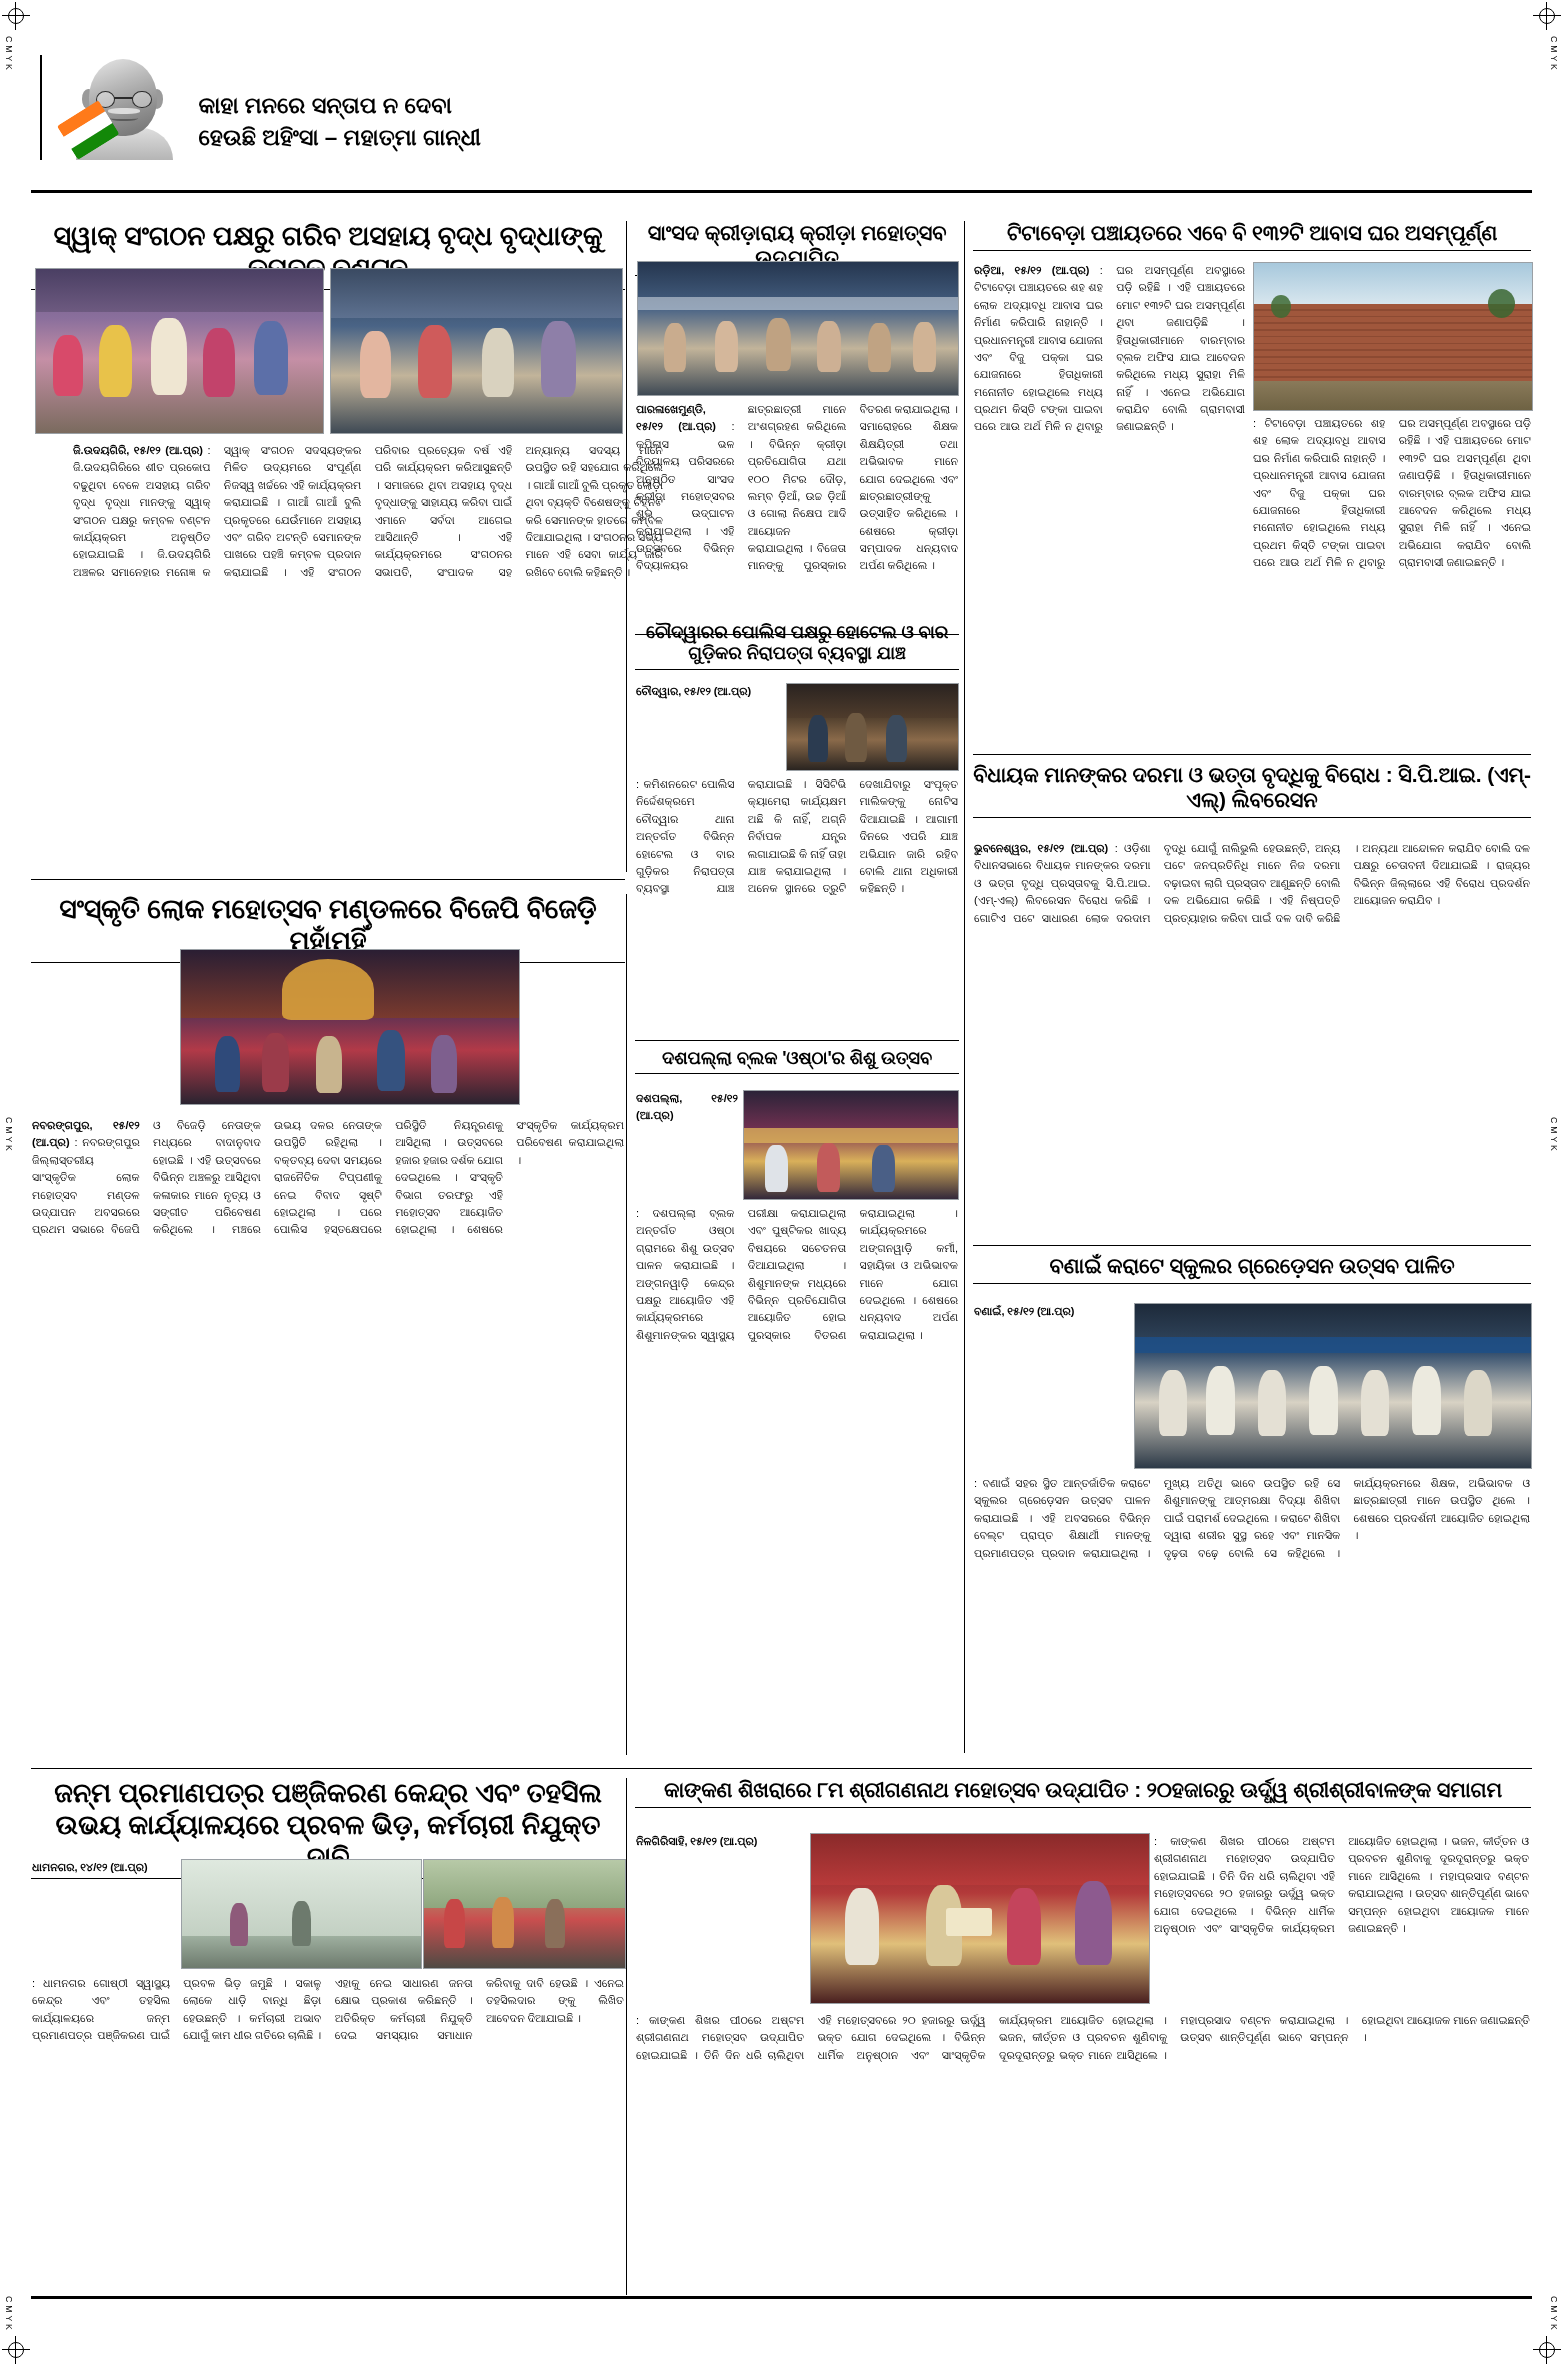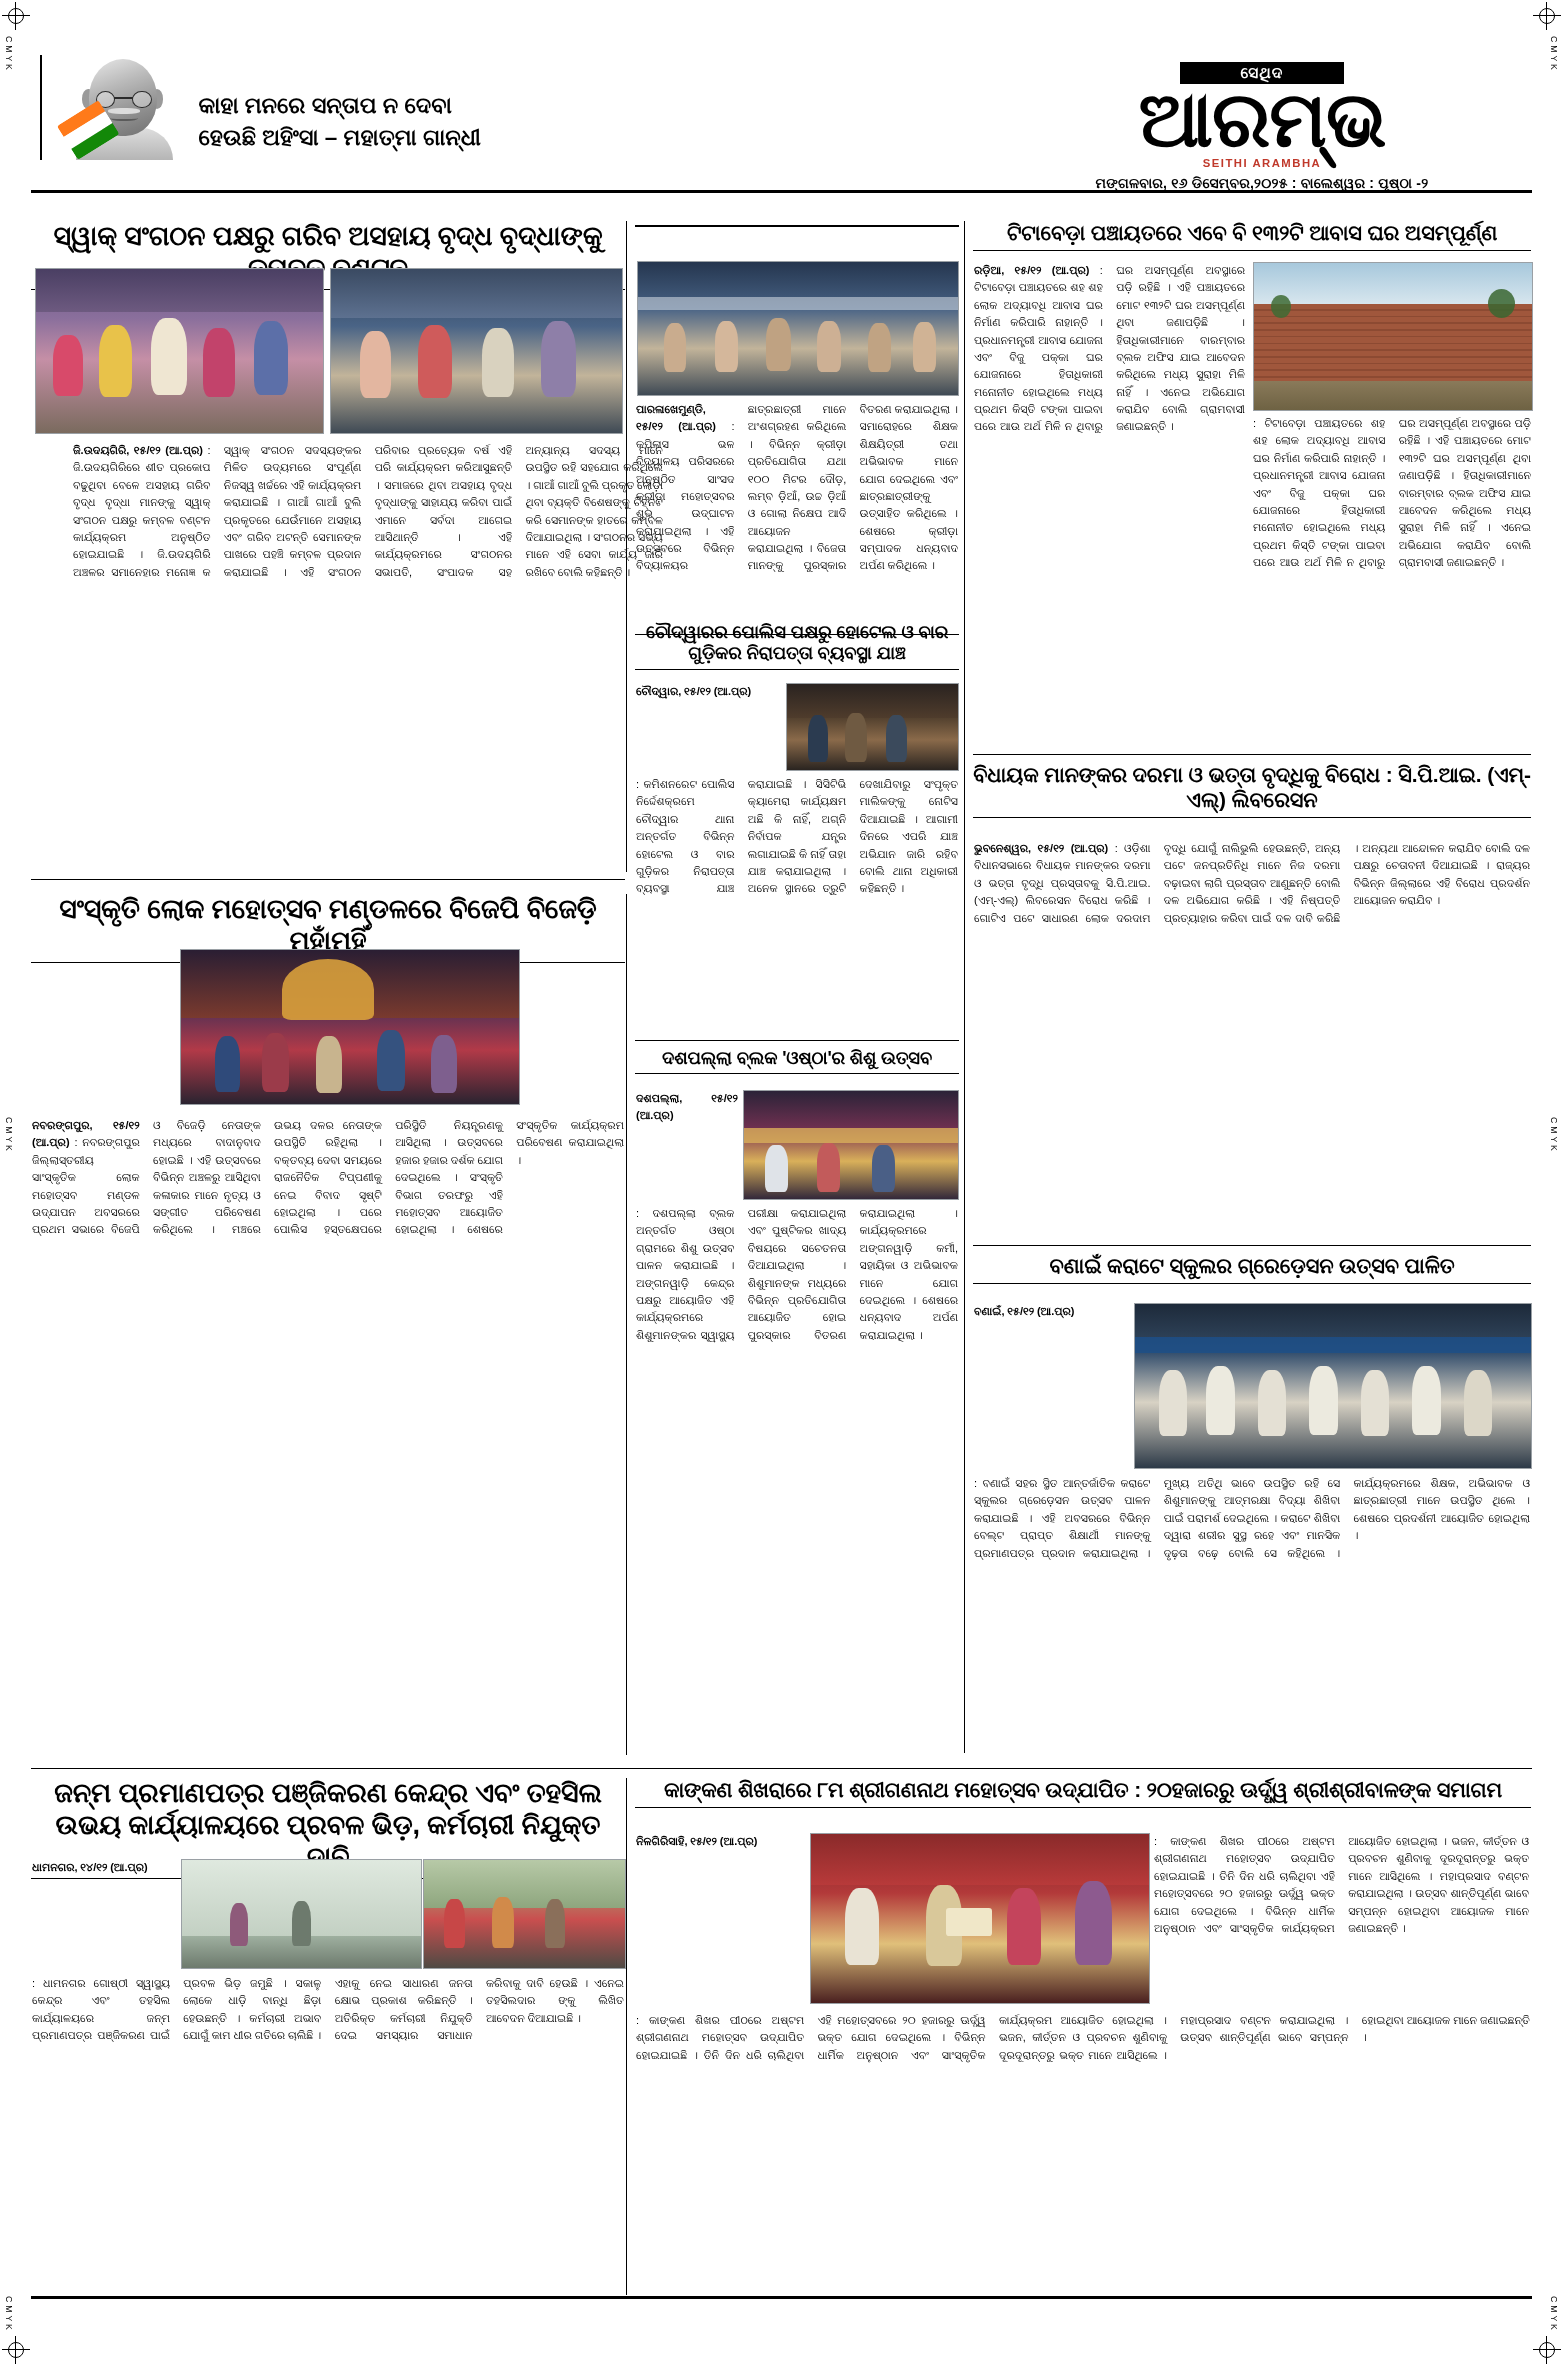--- a/index.html
+++ b/index.html
@@ -298,26 +298,20 @@
   <div class="cmy" style="left:4.1px;  top:36px;  writing-mode:vertical-rl;">C M Y K</div>
   <div class="cmy" style="right:4.1px; top:36px;  writing-mode:vertical-rl;">C
 M
 Y
 K</div>
   <div class="cmy" style="left:4.1px;  top:1117px; writing-mode:vertical-rl;">C M Y K</div>
   <div class="cmy" style="right:4.1px; top:1117px; writing-mode:vertical-rl;">C M Y K</div>
   <div class="cmy" style="left:4.1px;  bottom:36px; writing-mode:vertical-rl;">C M Y K</div>
   <div class="cmy" style="right:4.1px; bottom:36px; writing-mode:vertical-rl;">C M Y K</div>
 
-  <div class="masthead">
-    <div class="mast-kicker">ସେଥିଦ</div>
-    <div class="mast-title">ଆରମ୍ଭ</div>
-    <div class="mast-sub">SEITHI ARAMBHA</div>
-    <div class="mast-dateline">ମଙ୍ଗଳବାର, ୧୬ ଡିସେମ୍ବର,୨୦୨୫ : ବାଲେଶ୍ୱର : ପୃଷ୍ଠା -୨</div>
-  </div>
 
   <div class="quote-rule"></div>
   <div class="quote-box">
     <div class="gandhi">
       <div class="body"></div>
       <div class="ear-l"></div>
         <div class="ear-r"></div>
       <div class="head"></div>
       <div class="glasses">
         <div class="lens l"></div>
@@ -372,20 +366,21 @@
       <div class="blob" style="left:72%; top:32%; width:35px; height:76px; border-radius:40% 40% 20% 20%; background:#8e7fa8;"></div>
     </div>
 
     <div class="cols c4" style="position:absolute; left:2px; top:221px; width:590px; height:430px;margin-left:40px;">
       <p><strong>ଜି.ଉଦୟଗିରି, ୧୫/୧୨ (ଆ.ପ୍ର)</strong>
         <span>: ଜି.ଉଦୟଗିରିରେ ଶୀତ ପ୍ରକୋପ ବଢୁଥିବା ବେଳେ ଅସହାୟ ଗରିବ ବୃଦ୍ଧ ବୃଦ୍ଧା ମାନଙ୍କୁ ସ୍ୱାକ୍ ସଂଗଠନ ପକ୍ଷରୁ କମ୍ବଳ ବଣ୍ଟନ କାର୍ଯ୍ୟକ୍ରମ ଅନୁଷ୍ଠିତ ହୋଇଯାଇଛି । ଜି.ଉଦୟଗିରି ଅଞ୍ଚଳର ସମାନେହାର ମନୋଜ୍ଞ କ ସ୍ୱାକ୍ ସଂଗଠନ ସଦସ୍ୟଙ୍କର ମିଳିତ ଉଦ୍ୟମରେ ସଂପୂର୍ଣ୍ଣ ନିଜସ୍ୱ ଖର୍ଚ୍ଚରେ ଏହି କାର୍ଯ୍ୟକ୍ରମ କରାଯାଇଛି । ଗାଆଁ ଗାଆଁ ବୁଲି ପ୍ରକୃତରେ ଯେଉଁମାନେ ଅସହାୟ ଏବଂ ଗରିବ ଅଟନ୍ତି ସେମାନଙ୍କ ପାଖରେ ପହଞ୍ଚି କମ୍ବଳ ପ୍ରଦାନ କରାଯାଇଛି । ଏହି ସଂଗଠନ ପରିବାର ପ୍ରତ୍ୟେକ ବର୍ଷ ଏହି ପରି କାର୍ଯ୍ୟକ୍ରମ କରିଆସୁଛନ୍ତି । ସମାଜରେ ଥିବା ଅସହାୟ ବୃଦ୍ଧ ବୃଦ୍ଧାଙ୍କୁ ସାହାଯ୍ୟ କରିବା ପାଇଁ ଏମାନେ ସର୍ବଦା ଆଗେଇ ଆସିଥାନ୍ତି । ଏହି କାର୍ଯ୍ୟକ୍ରମରେ ସଂଗଠନର ସଭାପତି, ସଂପାଦକ ସହ ଅନ୍ୟାନ୍ୟ ସଦସ୍ୟ ମାନେ ଉପସ୍ଥିତ ରହି ସହଯୋଗ କରିଥିଲେ । ଗାଆଁ ଗାଆଁ ବୁଲି ପ୍ରକୃତ ଲୋଡ଼ା ଥିବା ବ୍ୟକ୍ତି ବିଶେଷଙ୍କୁ ଚିହ୍ନଟ କରି ସେମାନଙ୍କ ହାତରେ କମ୍ବଳ ଦିଆଯାଇଥିଲା । ସଂଗଠନର ସଭ୍ୟ ମାନେ ଏହି ସେବା କାର୍ଯ୍ୟ ଜାରି ରଖିବେ ବୋଲି କହିଛନ୍ତି ।</span></p>
     </div>
   </div>
 
   <div class="sec" style="left:635px; top:221px; width:324px; height:410px;">
+    <div class="hl mid">ସାଂସଦ କ୍ରୀଡ଼ାରାୟ କ୍ରୀଡ଼ା ମହୋତ୍ସବ ଉଦ୍‌ଯାପିତ</div>
     <div class="rule"></div>
     <div class="photo ph-group" style="left:2px; top:40px; width:320px; height:133px;">
       <div class="band" style="top:0; height:26%; background:linear-gradient(180deg,#25364f,#3e5676);"></div>
       <div class="band" style="top:26%; height:10%; background:#e2e7ee; opacity:.5;"></div>
       <div class="blob" style="left:8%;  top:46%; width:22.5px; height:49px; border-radius:40% 40% 18% 18%; background:#c9ac8e;"></div>
       <div class="blob" style="left:24%; top:44%; width:23.6px; height:51px; border-radius:40% 40% 18% 18%; background:#d4b79b;"></div>
       <div class="blob" style="left:40%; top:42%; width:24.6px; height:53px; border-radius:40% 40% 18% 18%; background:#bfa282;"></div>
       <div class="blob" style="left:56%; top:44%; width:23.6px; height:51px; border-radius:40% 40% 18% 18%; background:#cdb094;"></div>
       <div class="blob" style="left:72%; top:46%; width:22.5px; height:49px; border-radius:40% 40% 18% 18%; background:#c0a383;"></div>
       <div class="blob" style="left:86%; top:45%; width:22.5px; height:50px; border-radius:40% 40% 18% 18%; background:#d0b395;"></div>

